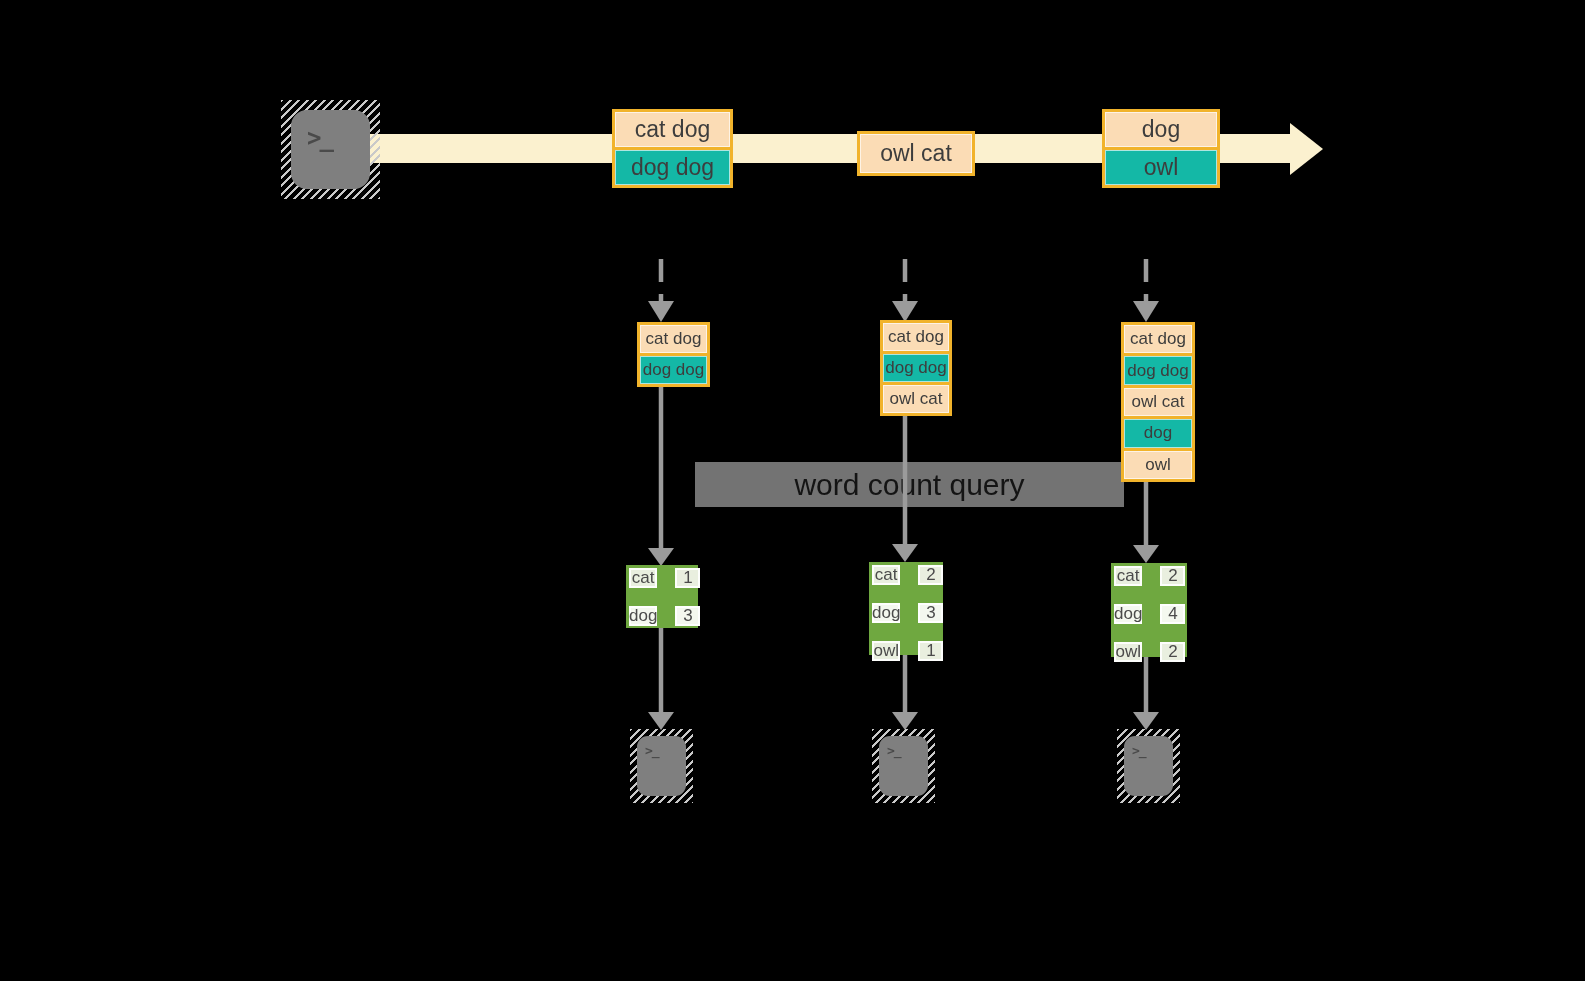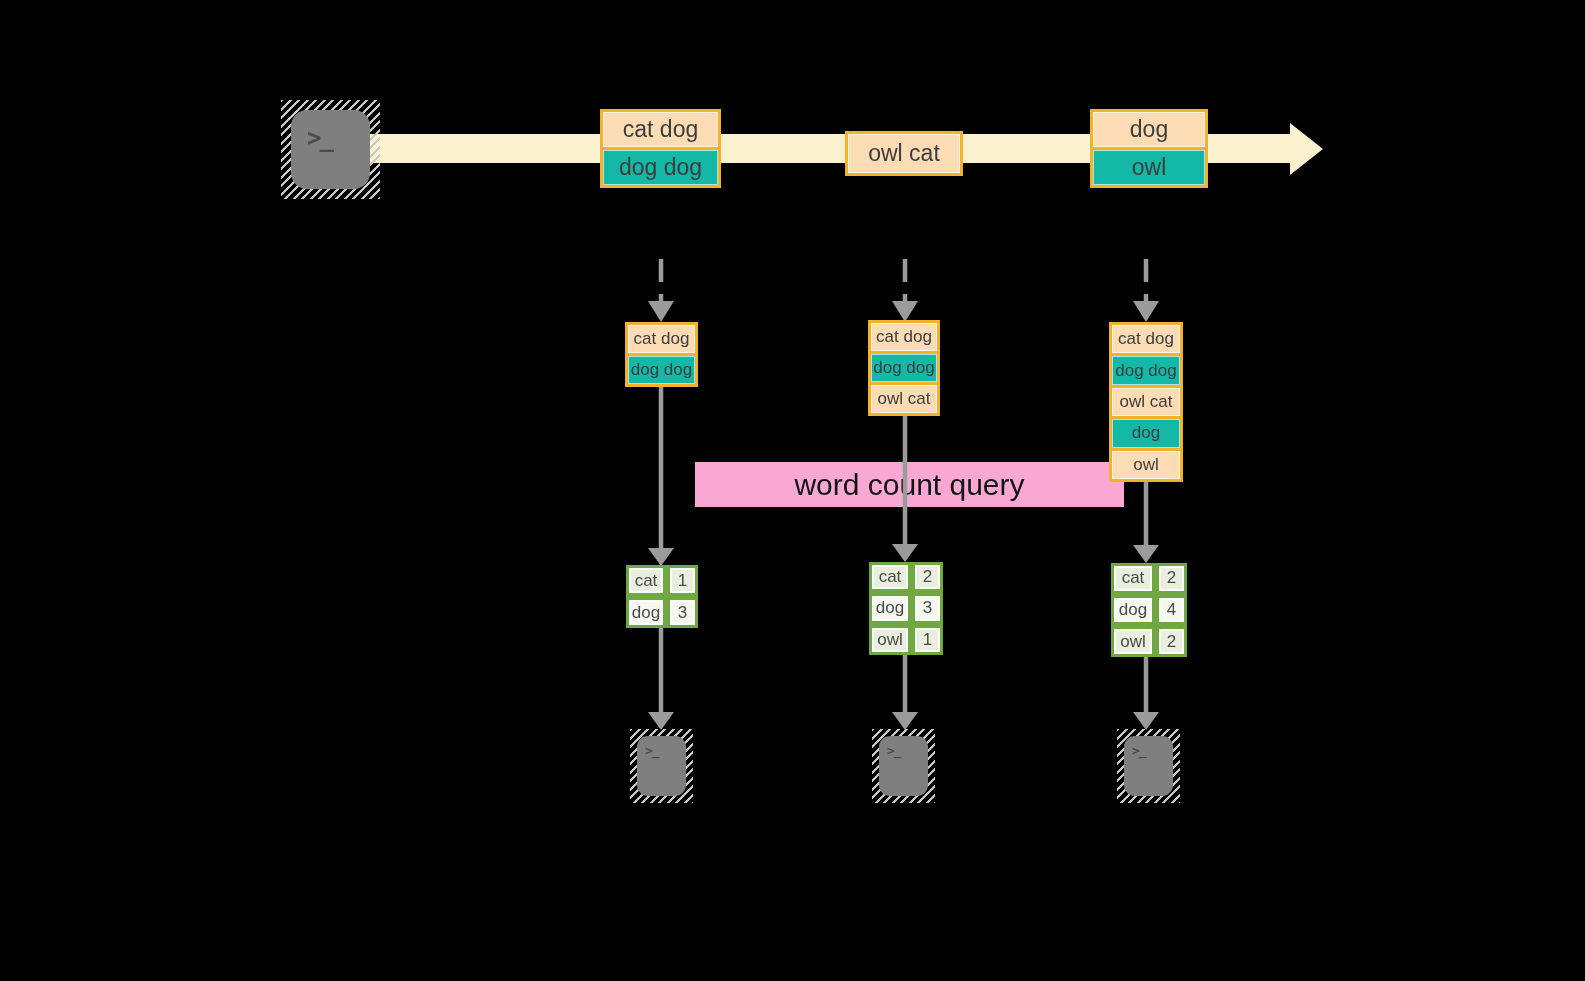--- a/index.html
+++ b/index.html
@@ -20,46 +20,46 @@
   }
   .term-inner { position:absolute; background:#7f7f7f; color:#4a4a4a; }
   .term-big .term-inner { inset:10px; border-radius:16px; }
   .term-small .term-inner { inset:7px; border-radius:11px; }
   .prompt { font-family:"DejaVu Sans Mono", monospace; font-weight:bold; display:block; }
   .term-big .prompt { font-size:24px; padding:14px 0 0 16px; letter-spacing:-2px; }
   .term-small .prompt { font-size:13px; padding:7px 0 0 8px; letter-spacing:-1px; }
   
   .obox {
     position:absolute; display:grid; gap:3px; box-sizing:border-box;
-    background:#f1b32b; border:3px solid #f1b32b; z-index:3;
+    background:#f1b32b; border:3px solid #f1b32b; z-index:3;margin-left:12px;
   }
   .obox .cell {
     display:flex; align-items:center; justify-content:center;
     color:#3d3d3d; box-shadow:inset 0 0 0 1px rgba(255,255,255,0.65);
   }
   .record-font .cell { font-size:23px; }
   .stack-font .cell { font-size:17px; }
   .fillA { background:#fbdcb5; }
   .fillB { background:#14b8a6; }
   
   .gtable {
-    position:absolute; display:grid; gap:7px; box-sizing:border-box;
+    position:absolute; display:grid; gap:18px; box-sizing:border-box;
     background:#6fa840; border:3px solid #6fa840; z-index:3;
     grid-template-columns:1fr 25px;
   }
   .gtable .cell {
     display:flex; align-items:center; justify-content:center;
     font-size:17px; color:#4b4b4b; box-shadow:inset 0 0 0 2px rgba(255,255,255,0.9);
   }
   .gfillA { background:#e9efdf; }
   .gfillB { background:#f4f8ef; }
   
   .query-label {
     position:absolute; left:695px; top:462px; width:429px; height:45px;
-    background:#f9a8d4; color:#141414; font-size:30px; z-index:1;
+    background:#737373; color:#141414; font-size:30px; z-index:1;
     display:flex; align-items:center; justify-content:center;
   }
   
   .arrows { position:absolute; left:0; top:0; z-index:2; pointer-events:none; }
 </style>
 </head>
 <body>
 
 <div class="canvas">
 

